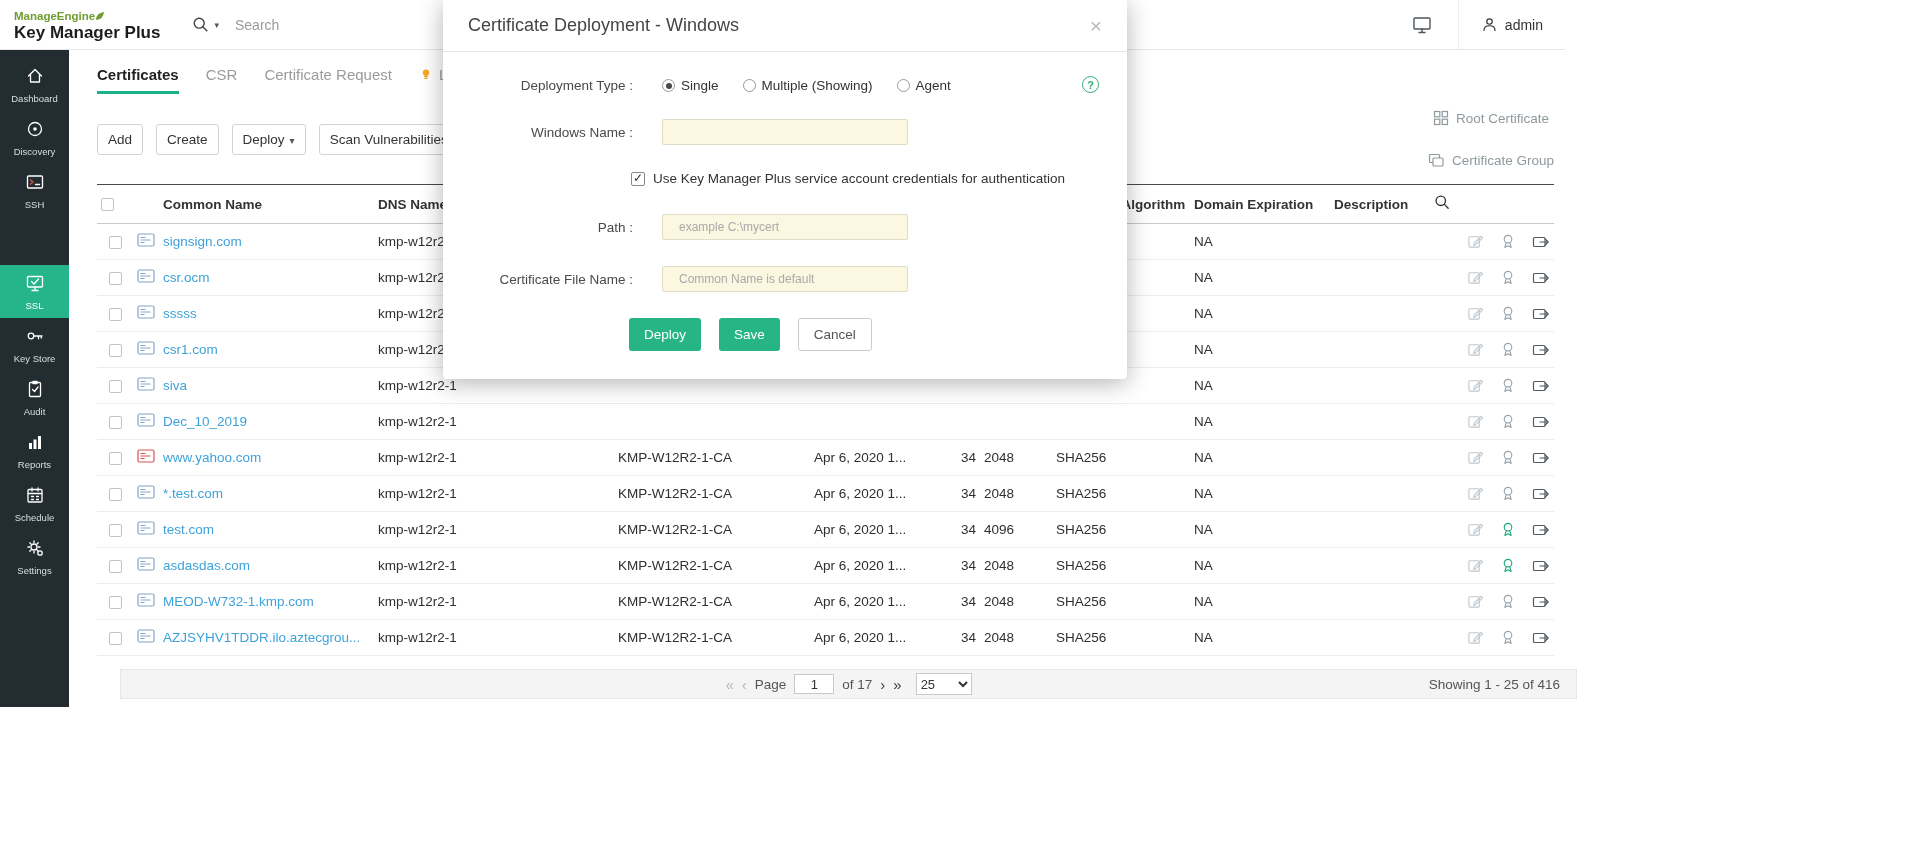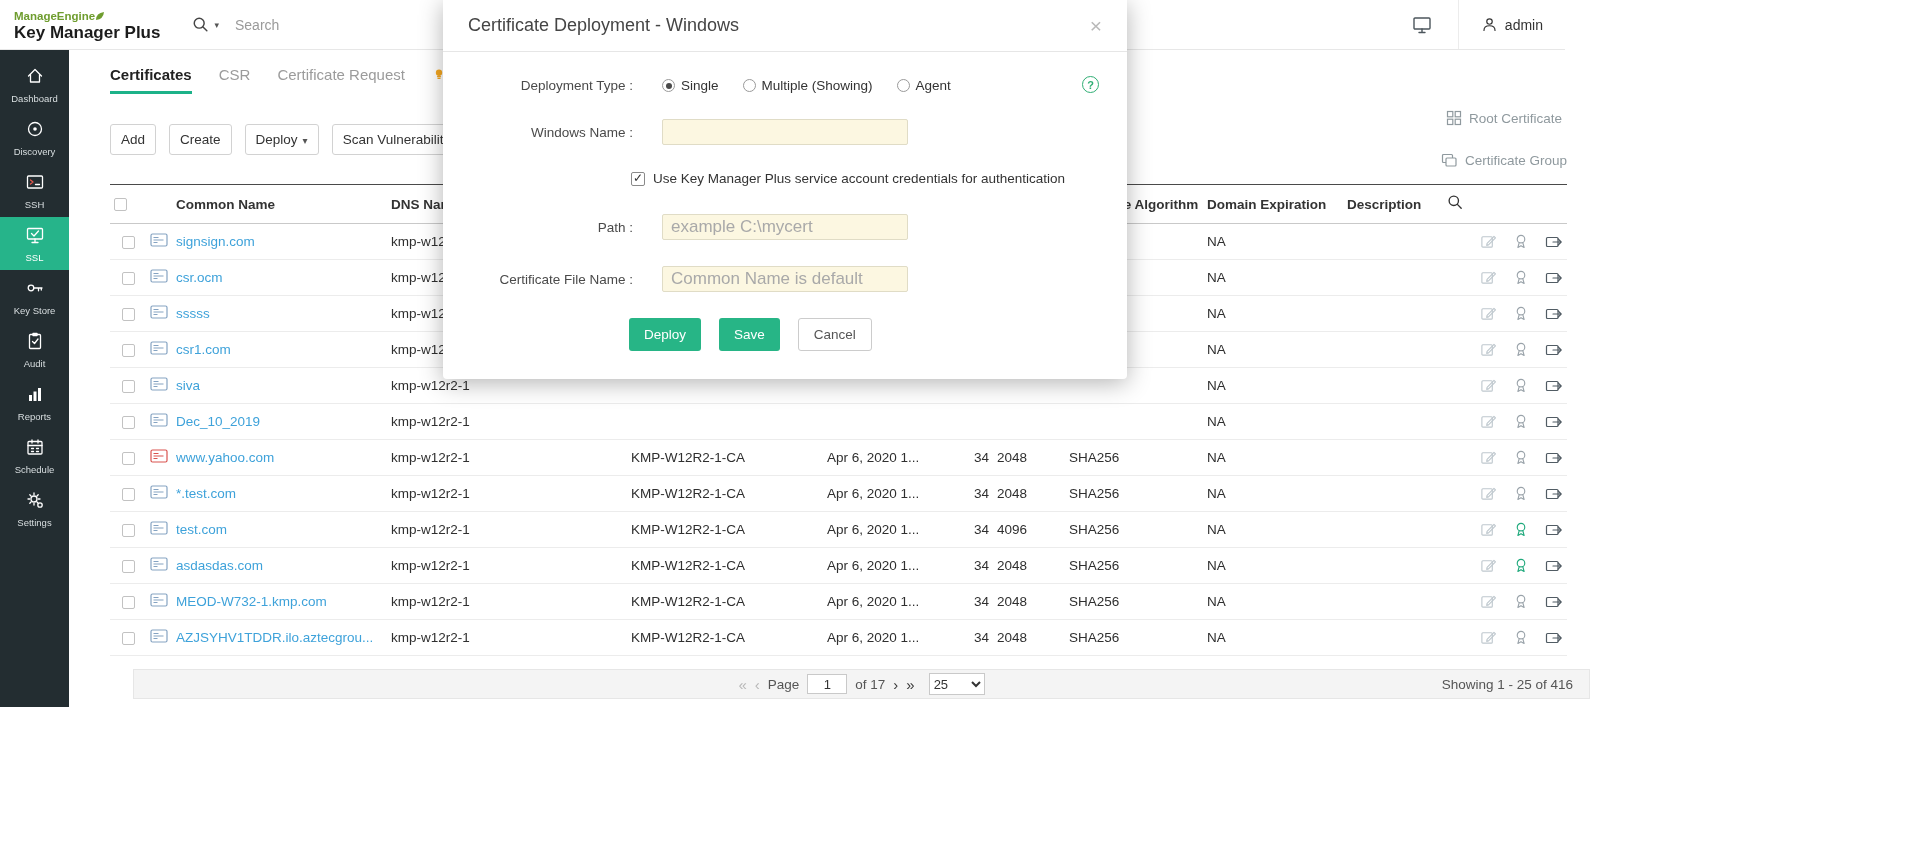--- a/index.html
+++ b/index.html
@@ -28,25 +28,25 @@
   .top-divider { width: 1px; height: 100%; background: #ececec; }
   .user-chip { display: flex; align-items: center; gap: 7px; padding: 0 22px; font-size: 14px; color: #333; }
 
   
   .sidebar { position: absolute; left: 0; top: 50px; width: 69px; height: 657px; background: #232d31; z-index: 1; padding-top: 8px; }
   .side-item {
     height: 53px; display: flex; flex-direction: column; align-items: center; justify-content: center;
     gap: 5px; color: #d9dfe1; font-size: 9.5px; cursor: pointer;
   }
   .side-item svg { width: 20px; height: 20px; stroke: #fff; fill: none; stroke-width: 1.3; stroke-linecap: round; stroke-linejoin: round; }
-  .side-item.active { background: #26b48a; color: #fff; }
+  .side-item.active { background: #26b48a; color: #fff; margin-top: 48px; }
   .side-item .red-accent { stroke: #e2574c; }
 
   
-  .main { position: absolute; left: 87px; top: 50px; width: 1496px; height: 657px; background: #fff; }
+  .main { position: absolute; left: 74px; top: 50px; width: 1496px; height: 657px; background: #fff; }
   .tabs { display: flex; align-items: flex-end; gap: 27px; padding: 16px 0 0 23px; font-size: 15px; color: #9b9b9b; }
   .tab { padding-bottom: 11px; cursor: pointer; display: flex; align-items: center; gap: 6px; white-space: nowrap; }
   .tab.active { color: #222; border-bottom: 3px solid #1cb289; font-weight: bold; padding-bottom: 8px; }
 
   .toolbar { display: flex; align-items: center; margin: 16px 16px 0 23px; }
   .btn {
     background: #fff; border: 1px solid #d2d2d2; border-radius: 3px; padding: 7px 10px;
     font-size: 13.5px; color: #333; margin-right: 13px; cursor: pointer; font-family: inherit; white-space: nowrap;
   }
   .btn .caret { font-size: 10px; margin-left: 5px; color: #555; }
@@ -118,21 +118,21 @@
   .radio-group { display: flex; align-items: center; gap: 24px; font-size: 13.5px; color: #333; }
   .radio-opt { display: flex; align-items: center; gap: 6px; cursor: pointer; }
   input[type="radio"].kmp-radio {
     appearance: none; width: 13px; height: 13px; border: 1px solid #9a9a9a; border-radius: 50%; margin: 0; position: relative; cursor: pointer; background:#fff;
   }
   input[type="radio"].kmp-radio:checked::after {
     content: ""; position: absolute; left: 2.5px; top: 2.5px; width: 6px; height: 6px; border-radius: 50%; background: #4a4a4a;
   }
   .txt-input {
     width: 246px; height: 26px; background: #fcf7e1; border: 1px solid #e0dcc6; border-radius: 2px;
-    padding: 0 8px; font-size: 17px; color: #333; font-family: inherit; outline: none;
+    padding: 0 16px; font-size: 12px; color: #333; font-family: inherit; outline: none;
   }
   .txt-input::placeholder { color: #a9a9a9; }
   .check-row { display: flex; align-items: center; gap: 8px; margin: 0 0 28px 158px; font-size: 13.5px; color: #333; }
   input.kmp-check {
     appearance: none; width: 14px; height: 14px; border: 1px solid #8a8a8a; border-radius: 2px; background: #fff; margin: 0; position: relative; cursor: pointer;
   }
   input.kmp-check:checked::after { content: "✓"; position: absolute; left: 1px; top: -2px; font-size: 12px; color: #333; }
   .modal-buttons { display: flex; gap: 18px; margin-left: 156px; margin-top: 4px; }
   .btn-green { background: #27b586; color: #fff; border: none; border-radius: 3px; padding: 9px 15px; font-size: 13.5px; cursor: pointer; font-family: inherit; }
   .btn-plain { background: #fff; color: #555; border: 1px solid #ccc; border-radius: 3px; padding: 8px 15px; font-size: 13.5px; cursor: pointer; font-family: inherit; }

